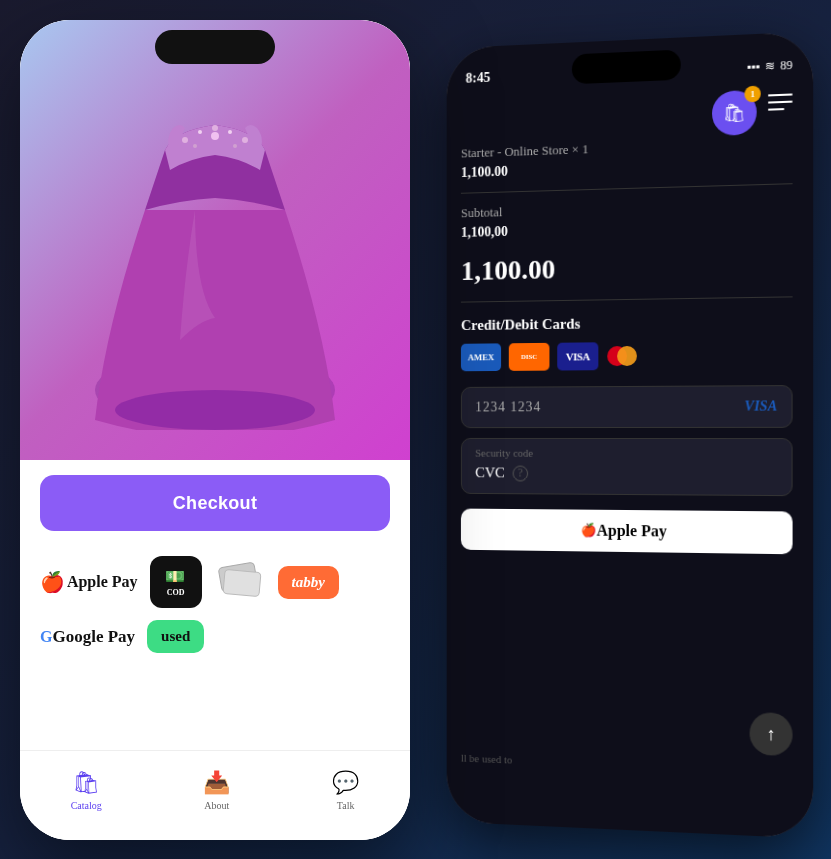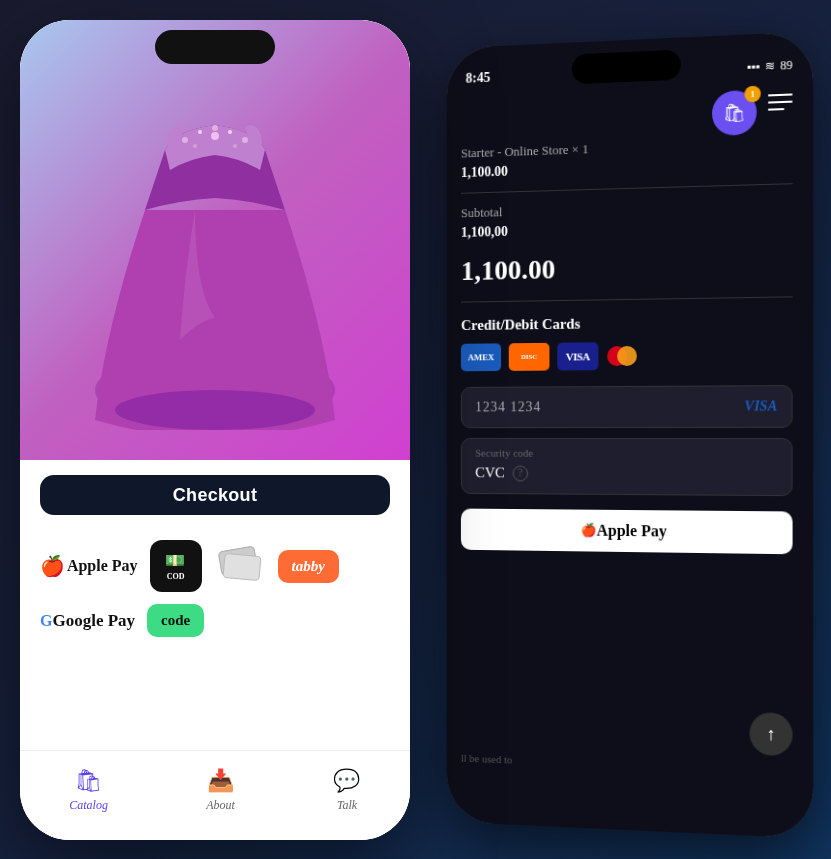--- a/index.html
+++ b/index.html
@@ -90,22 +90,22 @@
 
     .product-name {
       font-size: 15px;
       font-weight: 700;
       color: #111;
     }
 
     .checkout-btn {
       margin: 15px 20px;
       width: calc(100% - 40px);
-      height: 40px;
-      background: #0f172a;
+      height: 56px;
+      background: #8b5cf6;
       color: white;
       border: none;
       border-radius: 14px;
       font-size: 18px;
       font-weight: 700;
       cursor: pointer;
       letter-spacing: 0.3px;
     }
 
     
@@ -199,23 +199,22 @@
       flex-direction: column;
       align-items: center;
       gap: 4px;
     }
 
     .nav-item .nav-icon {
       font-size: 22px;
     }
 
     .nav-item .nav-label {
-      font-size: 12px;
+      font-size: 10px;
       font-weight: 500;
-      font-style: italic;
     }
 
     .nav-item.active .nav-label { color: #5b3ff0; }
     .nav-item.active .nav-icon { color: #5b3ff0; }
     .nav-item:not(.active) .nav-label { color: #666; }
     .nav-item:not(.active) .nav-icon { color: #888; }
 
     
     .phone-back {
       position: absolute;
@@ -623,21 +622,21 @@
 
         <div class="tamara-badge">
           <span>tabby</span>
         </div>
 
         <div class="google-pay-badge">
           <span style="font-size:16px; color:#4285f4; font-weight:700;">G</span><span style="font-size:17px; font-weight:700;">Google Pay</span>
         </div>
 
         <div class="tabby-badge">
-          <span>code</span>
+          <span>used</span>
         </div>
 
       </div>
 
       
       <div class="bottom-nav">
         <div class="nav-item active">
           <span class="nav-icon">🛍</span>
           <span class="nav-label">Catalog</span>
         </div>

